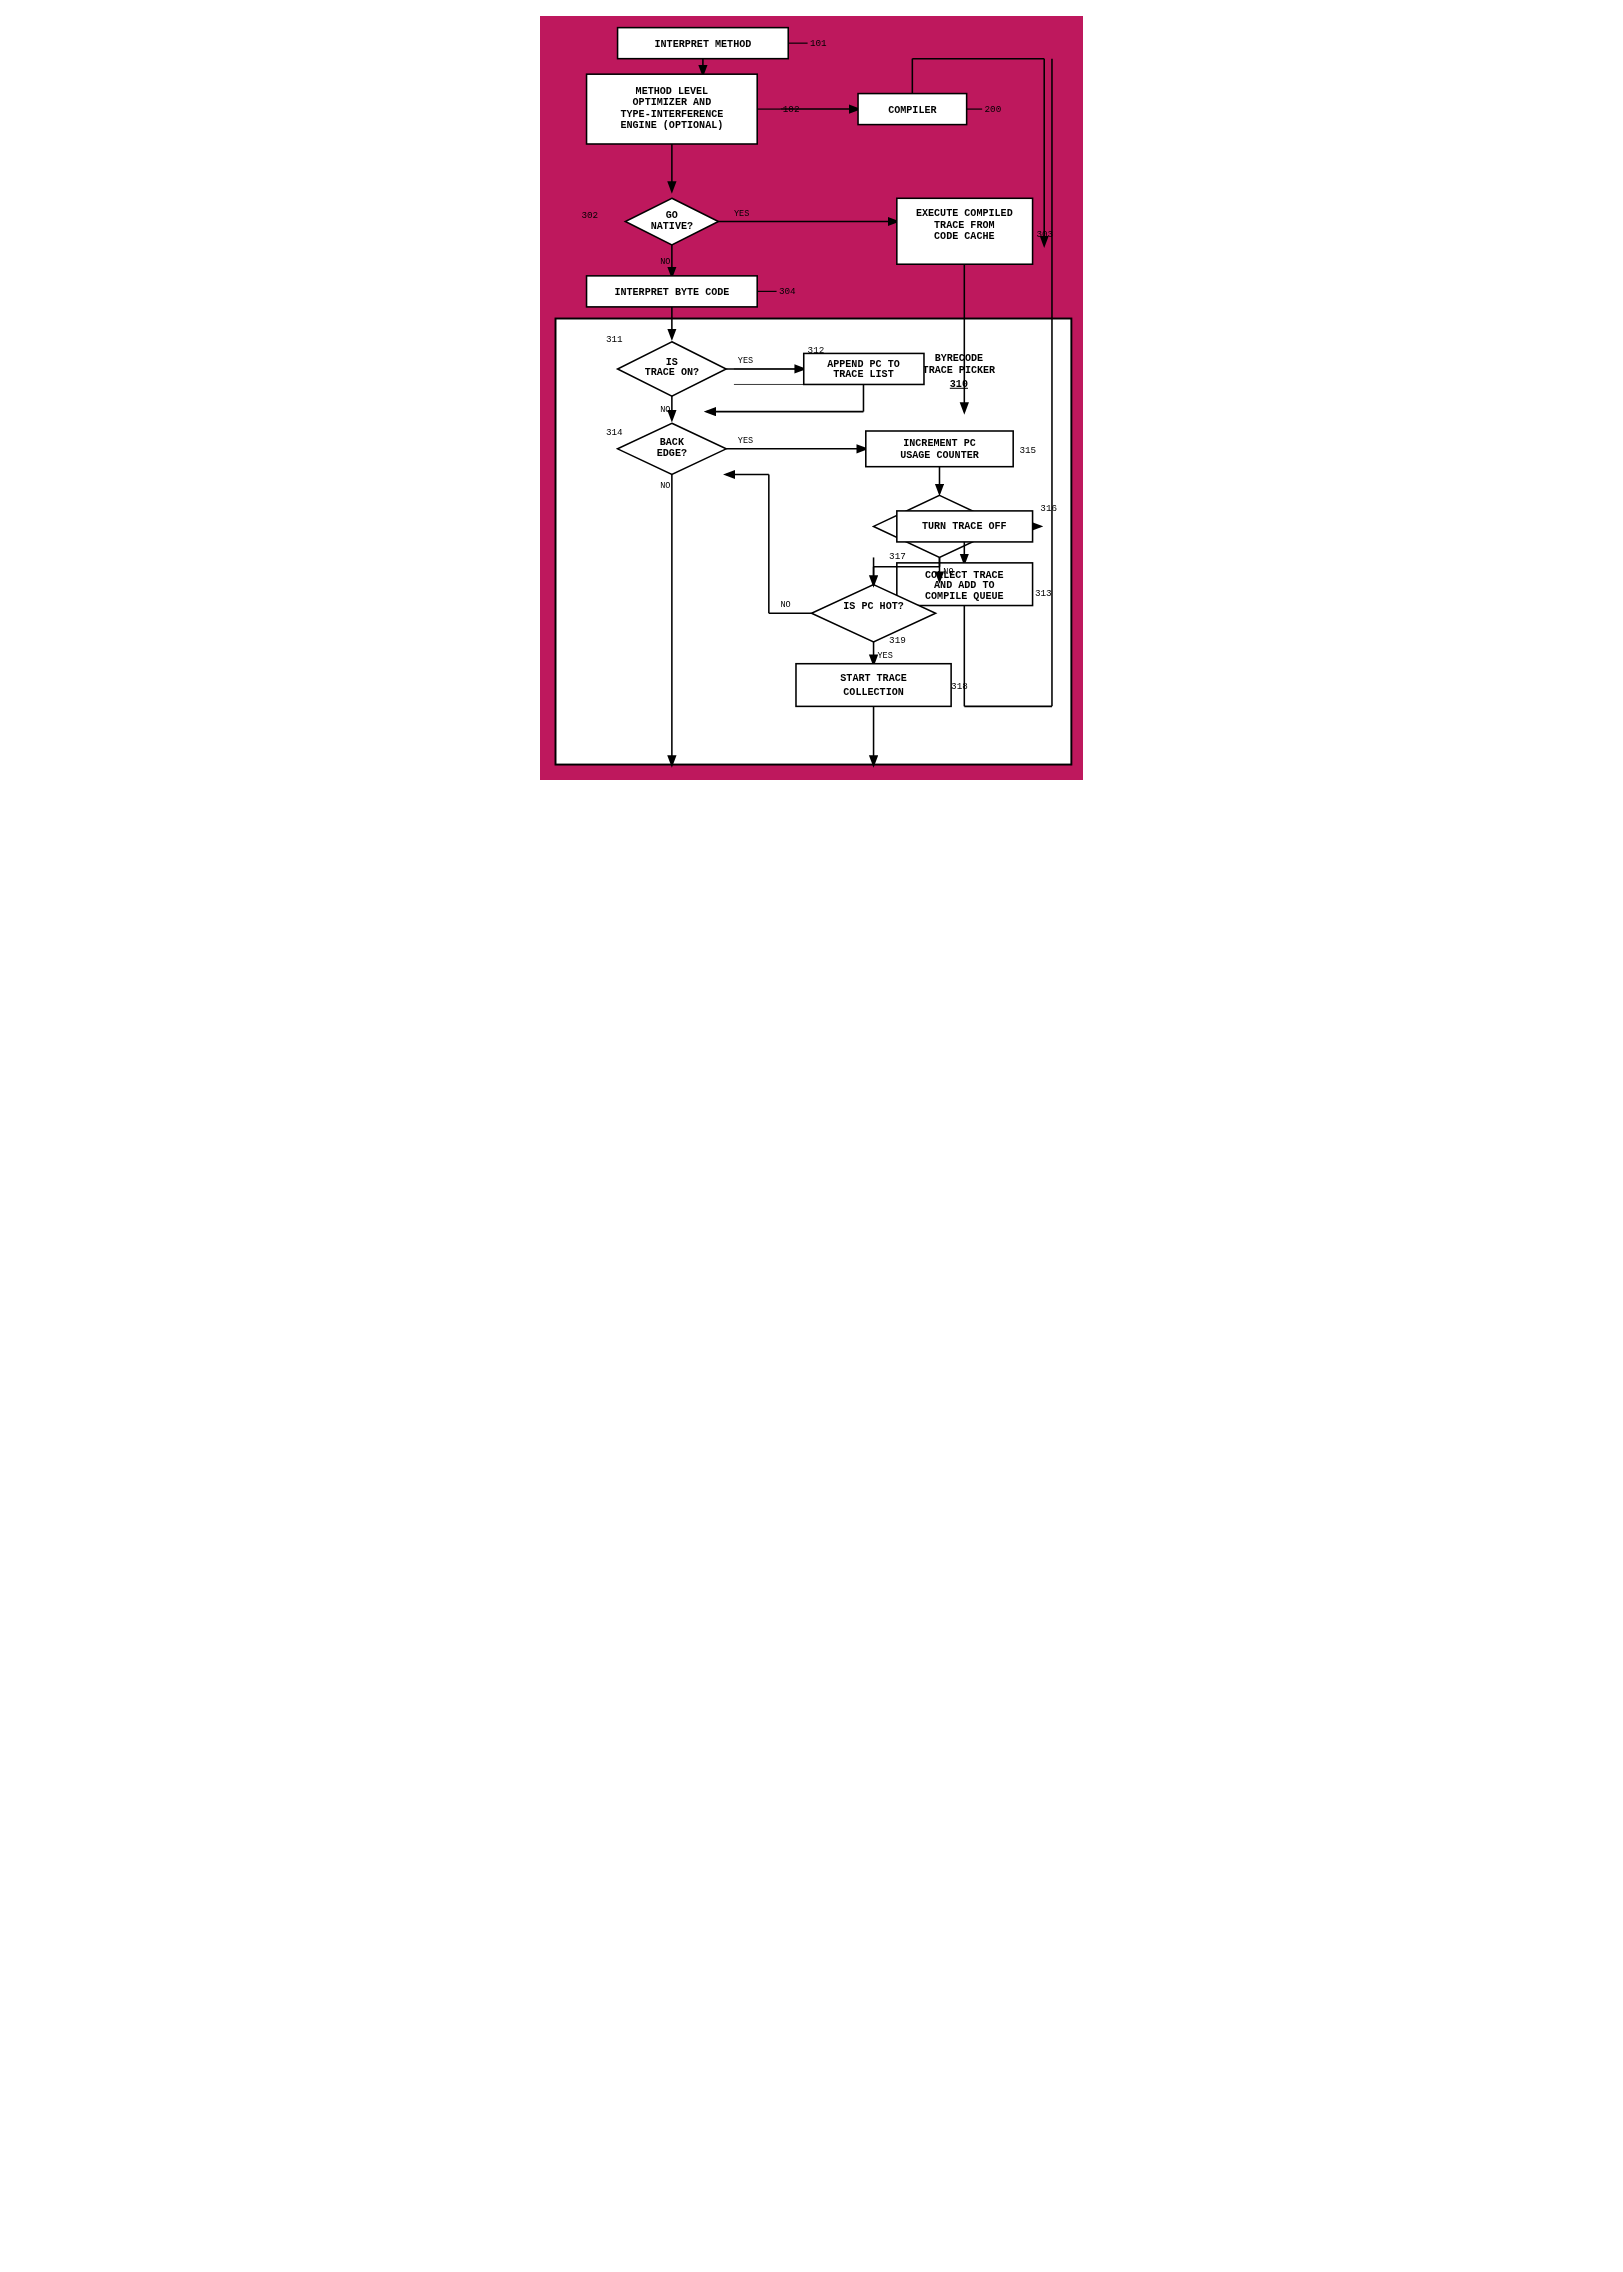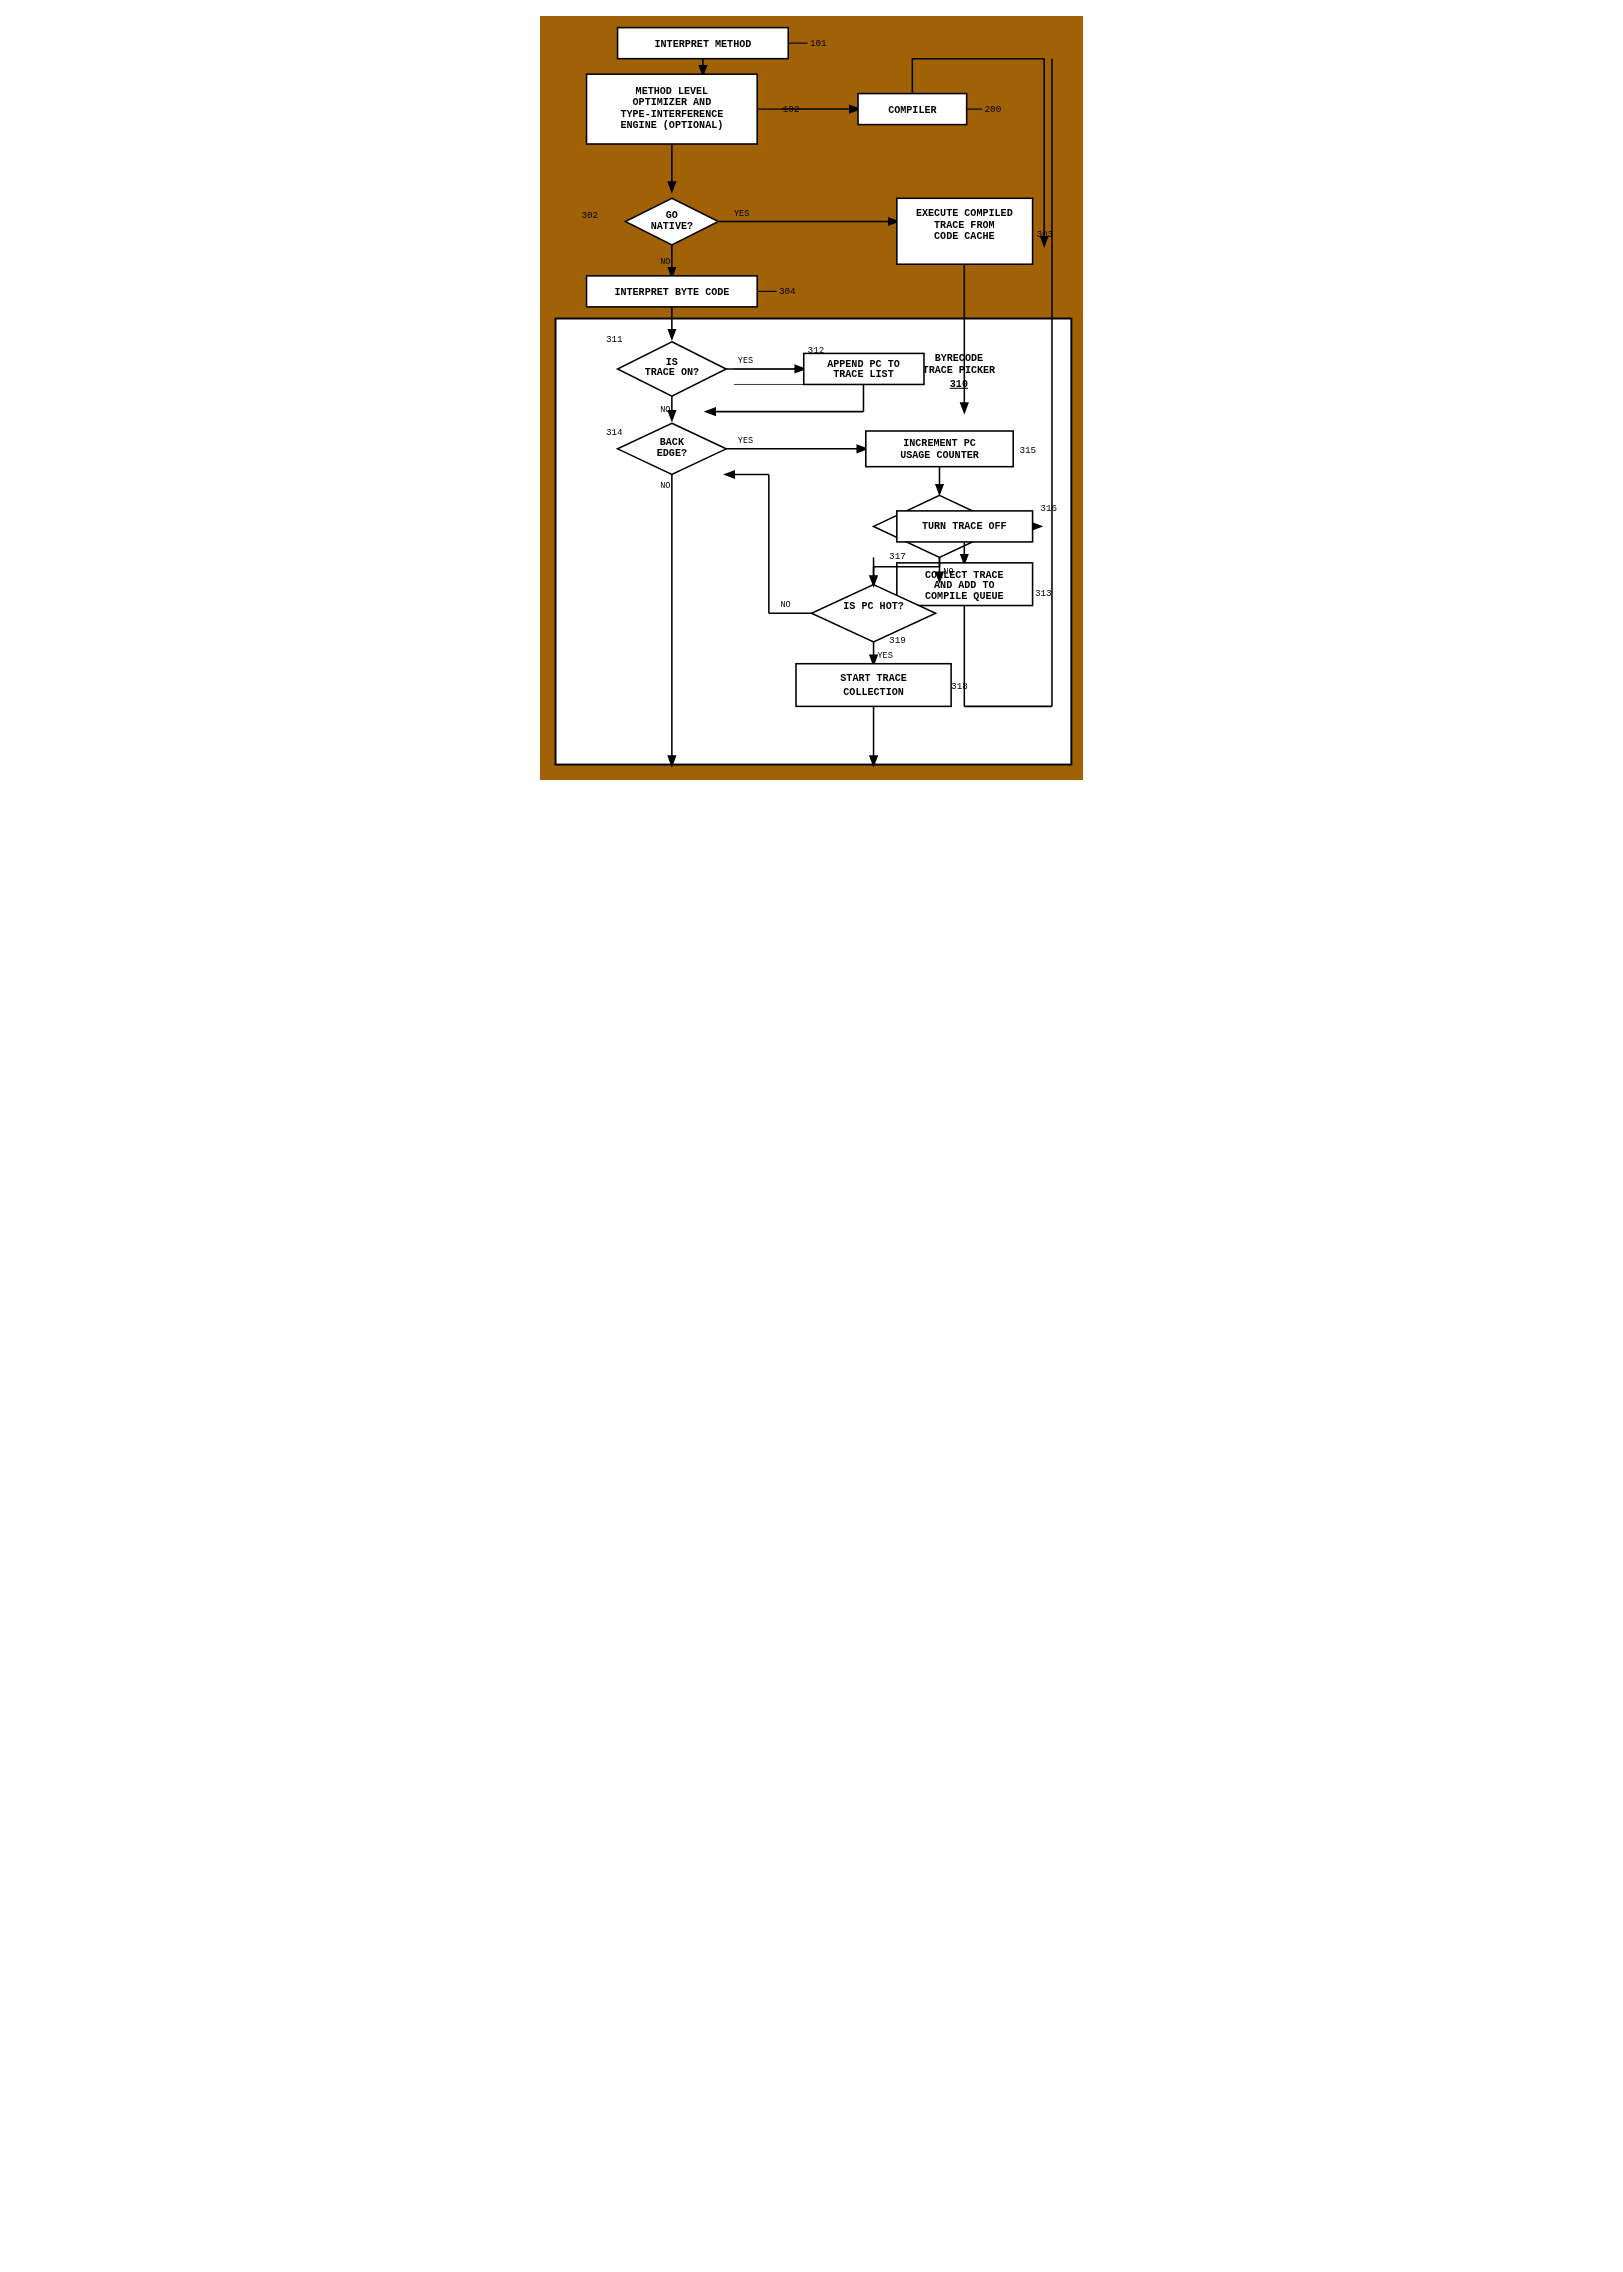--- a/index.html
+++ b/index.html
@@ -8,21 +8,21 @@
       font-family: 'Courier New', Courier, monospace;
       display: flex;
       justify-content: center;
       align-items: flex-start;
       min-height: 100vh;
       padding: 15.5px;
     }
     .diagram-container {
       width: 543px;
       position: relative;
-      background: #a16207;
+      background: #be185d;
     }
     svg {
       width: 100%;
       height: auto;
     }
     .label {
       font-family: 'Courier New', Courier, monospace;
       font-size: 13px;
       font-weight: bold;
     }

